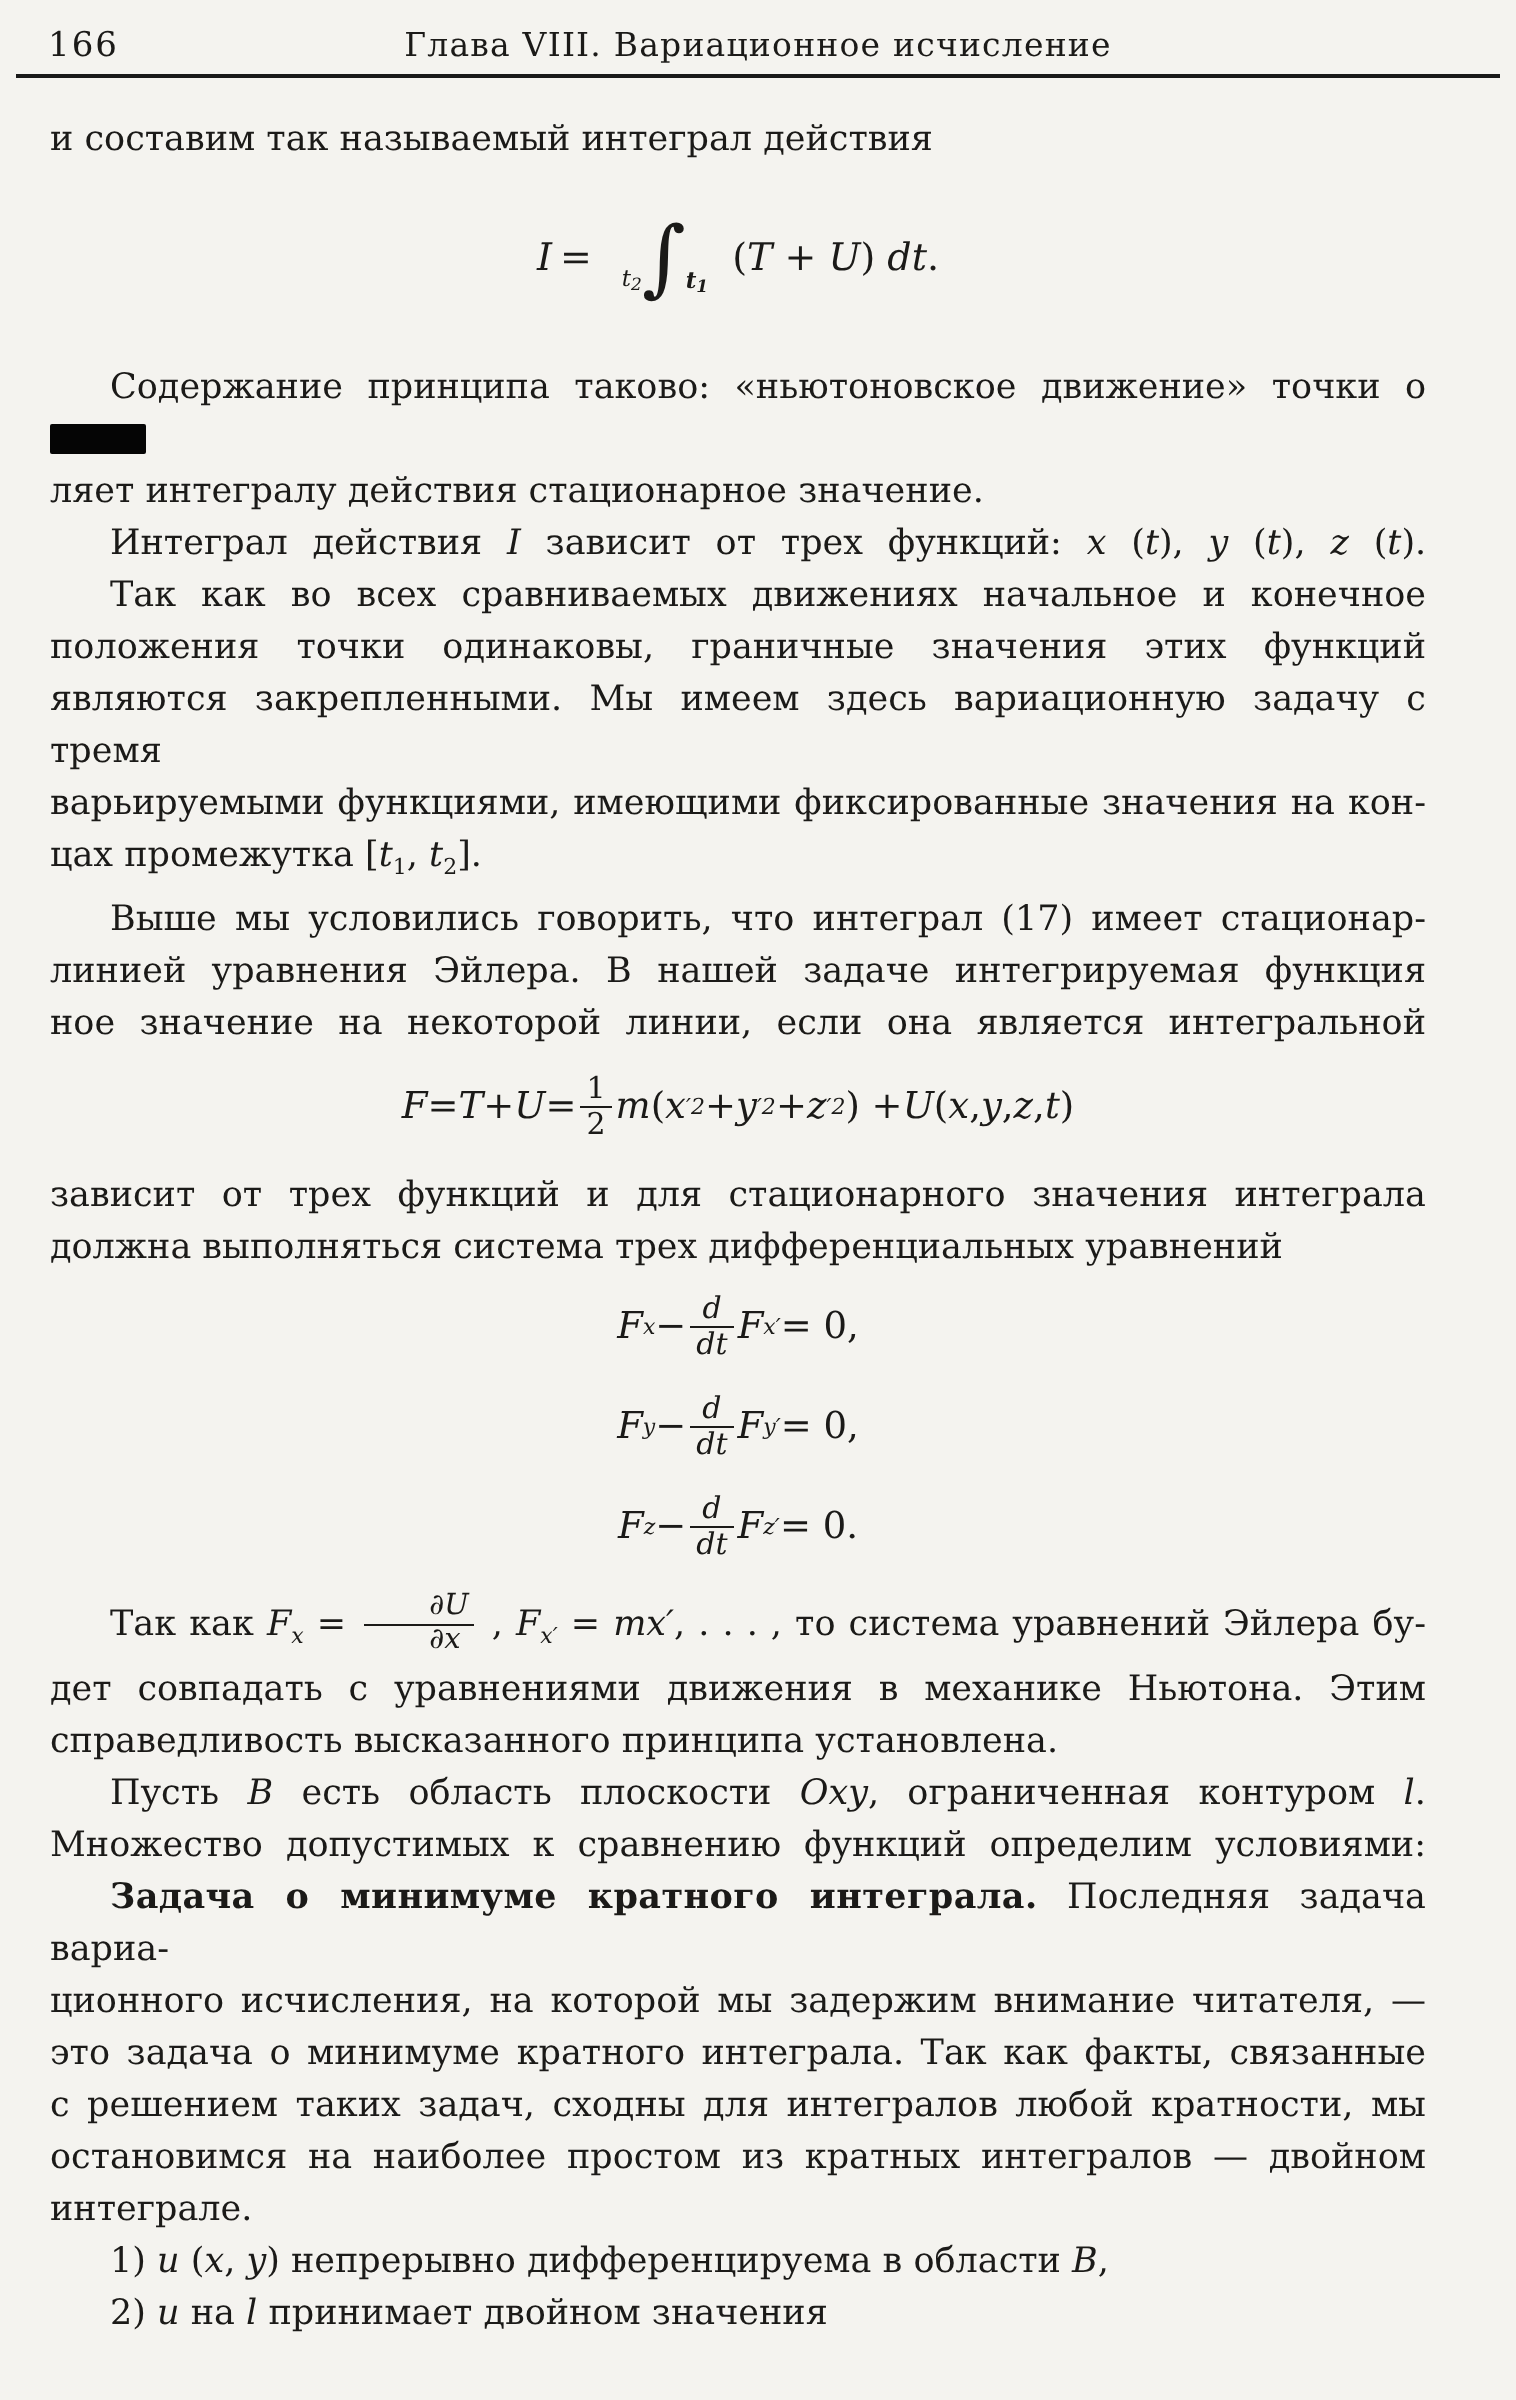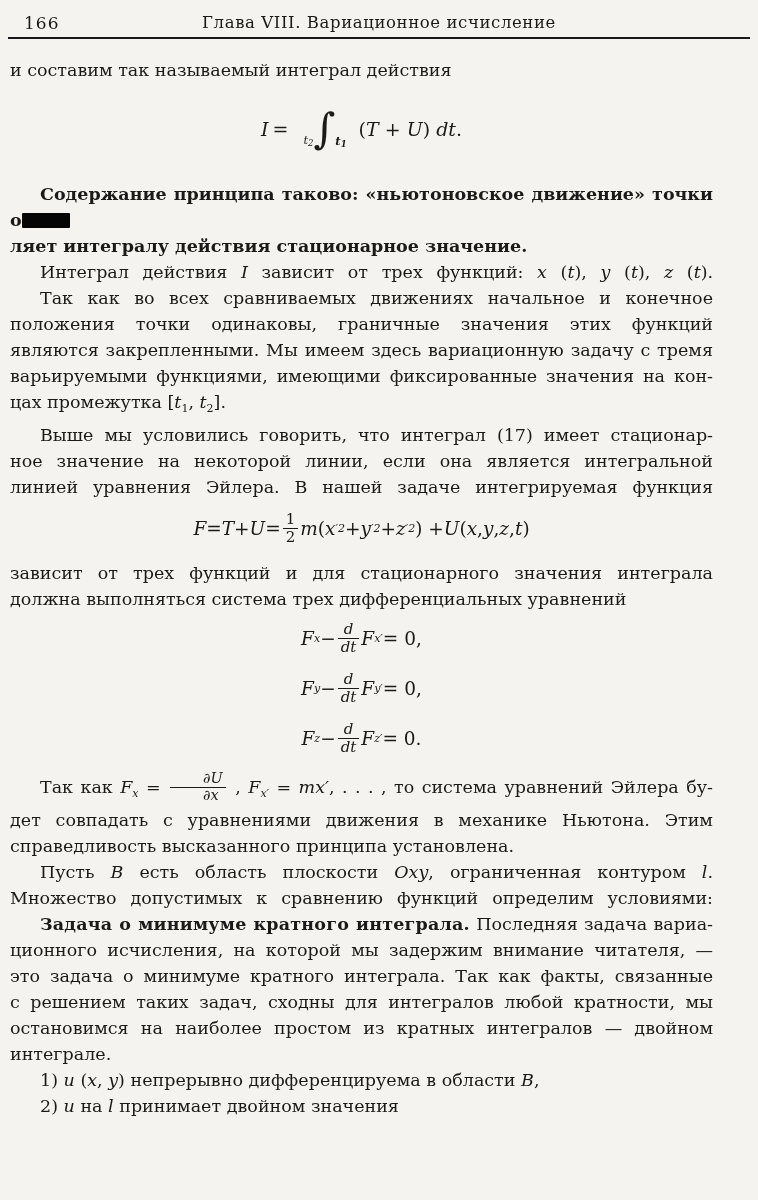--- a/index.html
+++ b/index.html
@@ -12,21 +12,21 @@
   }
   .page { width:758px; height:956px; }
 
   
   .pg-header { position:relative; padding-top:13px; }
   .pg-num { position:absolute; left:24px; top:13px; font-size:17px; letter-spacing:1px; }
   .pg-title { text-align:center; font-size:16.5px; letter-spacing:0.6px; }
   .rule { margin:5px 8px 0 8px; height:2px; background:#191919; }
 
   
-  .pg-body { padding:0 45px 0 10px; font-size:17.5px; line-height:26px; }
+  .pg-body { padding:0 45px 0 25px; font-size:17.5px; line-height:26px; }
   .line { text-align:left; white-space:normal; }
   .line.j { text-align:justify; text-align-last:justify; }
   .line.ind { text-indent:30px; }
   .intro { margin-top:18px; }
 
   .run.i { font-style:italic; }
   .run.b { font-weight:bold; letter-spacing:0.2px; }
   .run.sub { font-size:11px; vertical-align:-4px; }
   .run.sub.i { font-style:italic; }
   .run.sup { font-size:11px; vertical-align:7px; }
@@ -74,41 +74,41 @@
       <span class="fa-lhs">I</span>
       <span class="fa-eq">=</span>
       <span class="int-col">
         <span class="int-lim upper"><span>t</span><span class="sub run">2</span></span>
         <span class="int-sign">∫</span>
         <span class="int-lim lower"><span>t</span><span class="sub run">1</span></span>
       </span>
       <span class="fa-body"><span class="run">(</span><span class="run i">T</span><span class="run"> + </span><span class="run i">U</span><span class="run">) </span><span class="run i">dt</span><span class="run">.</span></span>
     </div>
 
-    <div style="margin-top:12px;font-weight:bold;">
+    <div style="margin-top:12px;">
       <div class="line j ind"><span class="run">Содержание принципа таково: «ньютоновское движение» точки о</span><span class="run blob"></span></div>
       <div class="line"><span class="run">ляет интегралу действия стационарное значение.</span></div>
     </div>
 
     <div>
       <div class="line j ind"><span class="run">Интеграл действия </span><span class="run i">I</span><span class="run"> зависит от трех функций: </span><span class="run i">x</span><span class="run"> (</span><span class="run i">t</span><span class="run">), </span><span class="run i">y</span><span class="run"> (</span><span class="run i">t</span><span class="run">), </span><span class="run i">z</span><span class="run"> (</span><span class="run i">t</span><span class="run">).</span></div>
     </div>
 
     <div>
       <div class="line j ind"><span class="run">Так как во всех сравниваемых движениях начальное и конечное</span></div>
       <div class="line j"><span class="run">положения точки одинаковы, граничные значения этих функций</span></div>
       <div class="line j"><span class="run">являются закрепленными. Мы имеем здесь вариационную задачу с тремя</span></div>
       <div class="line j"><span class="run">варьируемыми функциями, имеющими фиксированные значения на кон-</span></div>
       <div class="line"><span class="run">цах промежутка [</span><span class="run i">t</span><span class="run sub">1</span><span class="run">, </span><span class="run i">t</span><span class="run sub">2</span><span class="run">].</span></div>
     </div>
 
     <div>
       <div class="line j ind"><span class="run">Выше мы условились говорить, что интеграл (17) имеет стационар-</span></div>
+      <div class="line j"><span class="run">линией уравнения Эйлера. В нашей задаче интегрируемая функция</span></div>
       <div class="line j"><span class="run">ное значение на некоторой линии, если она является интегральной</span></div>
-      <div class="line j"><span class="run">линией уравнения Эйлера. В нашей задаче интегрируемая функция</span></div>
     </div>
 
     <div class="disp disp-lagrangian">
         <span class="run i">F</span>
         <span class="run"> = </span>
         <span class="run i">T</span>
         <span class="run"> + </span>
         <span class="run i">U</span>
         <span class="run"> = </span>
         <span class="frac">

